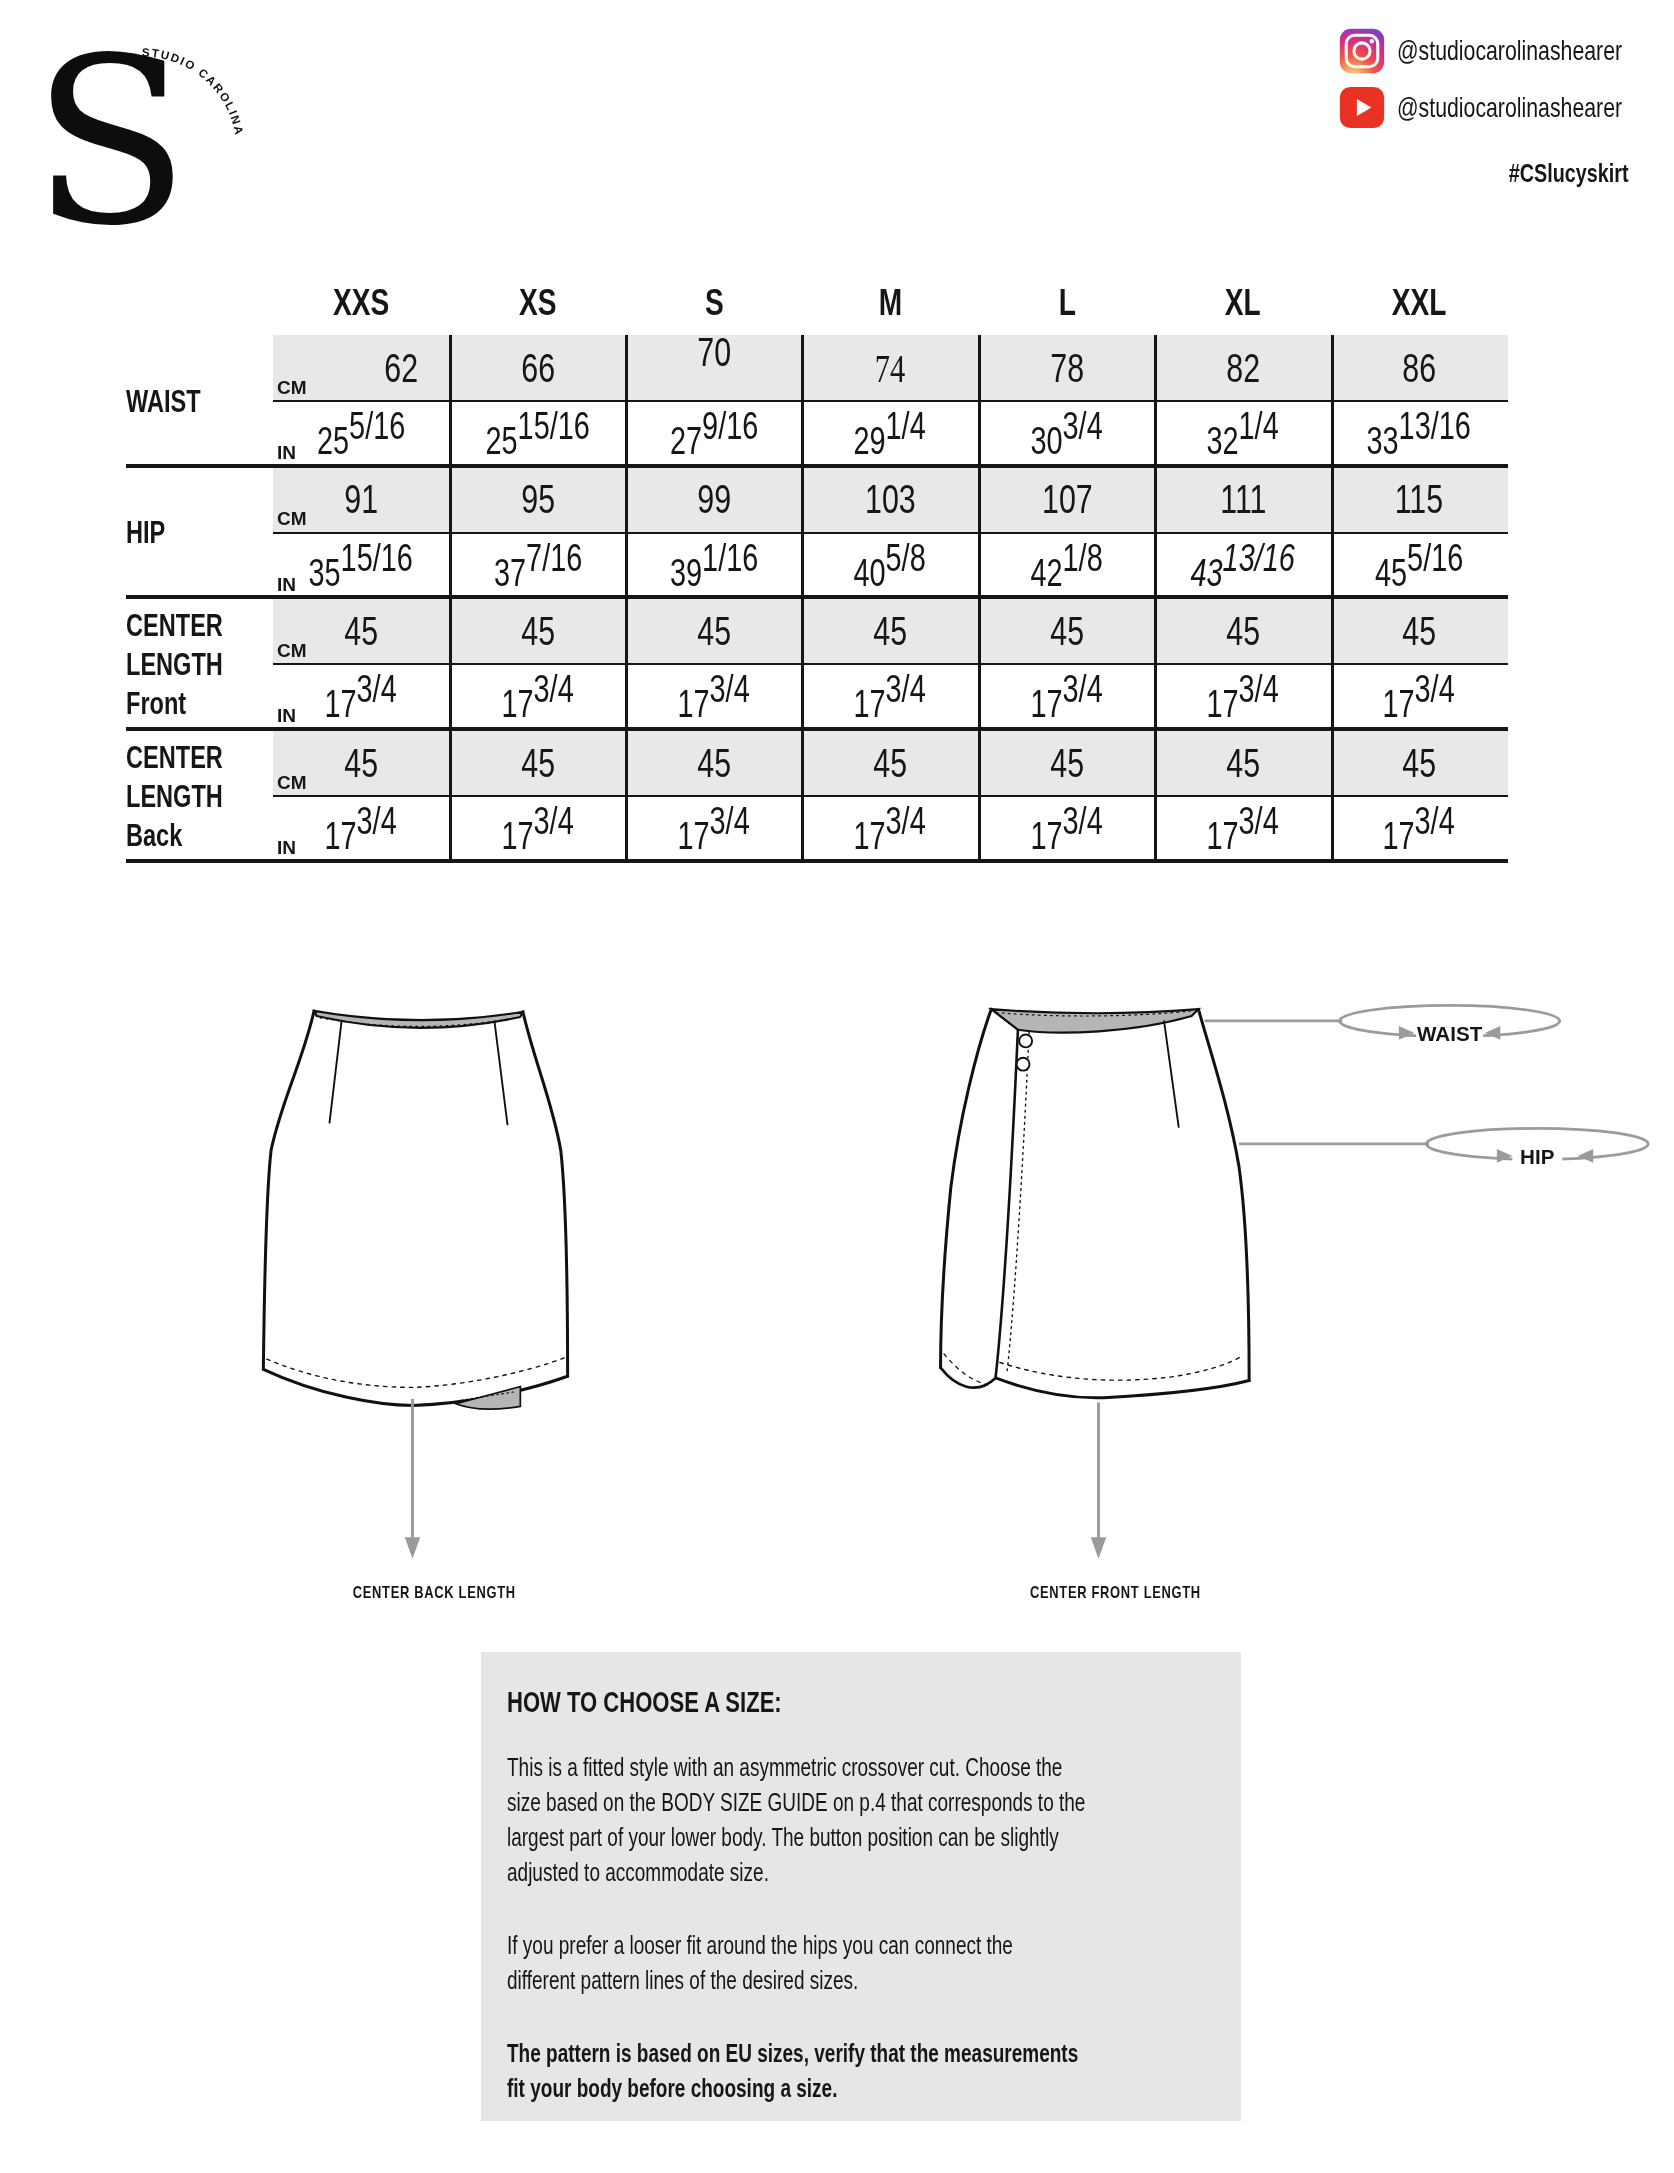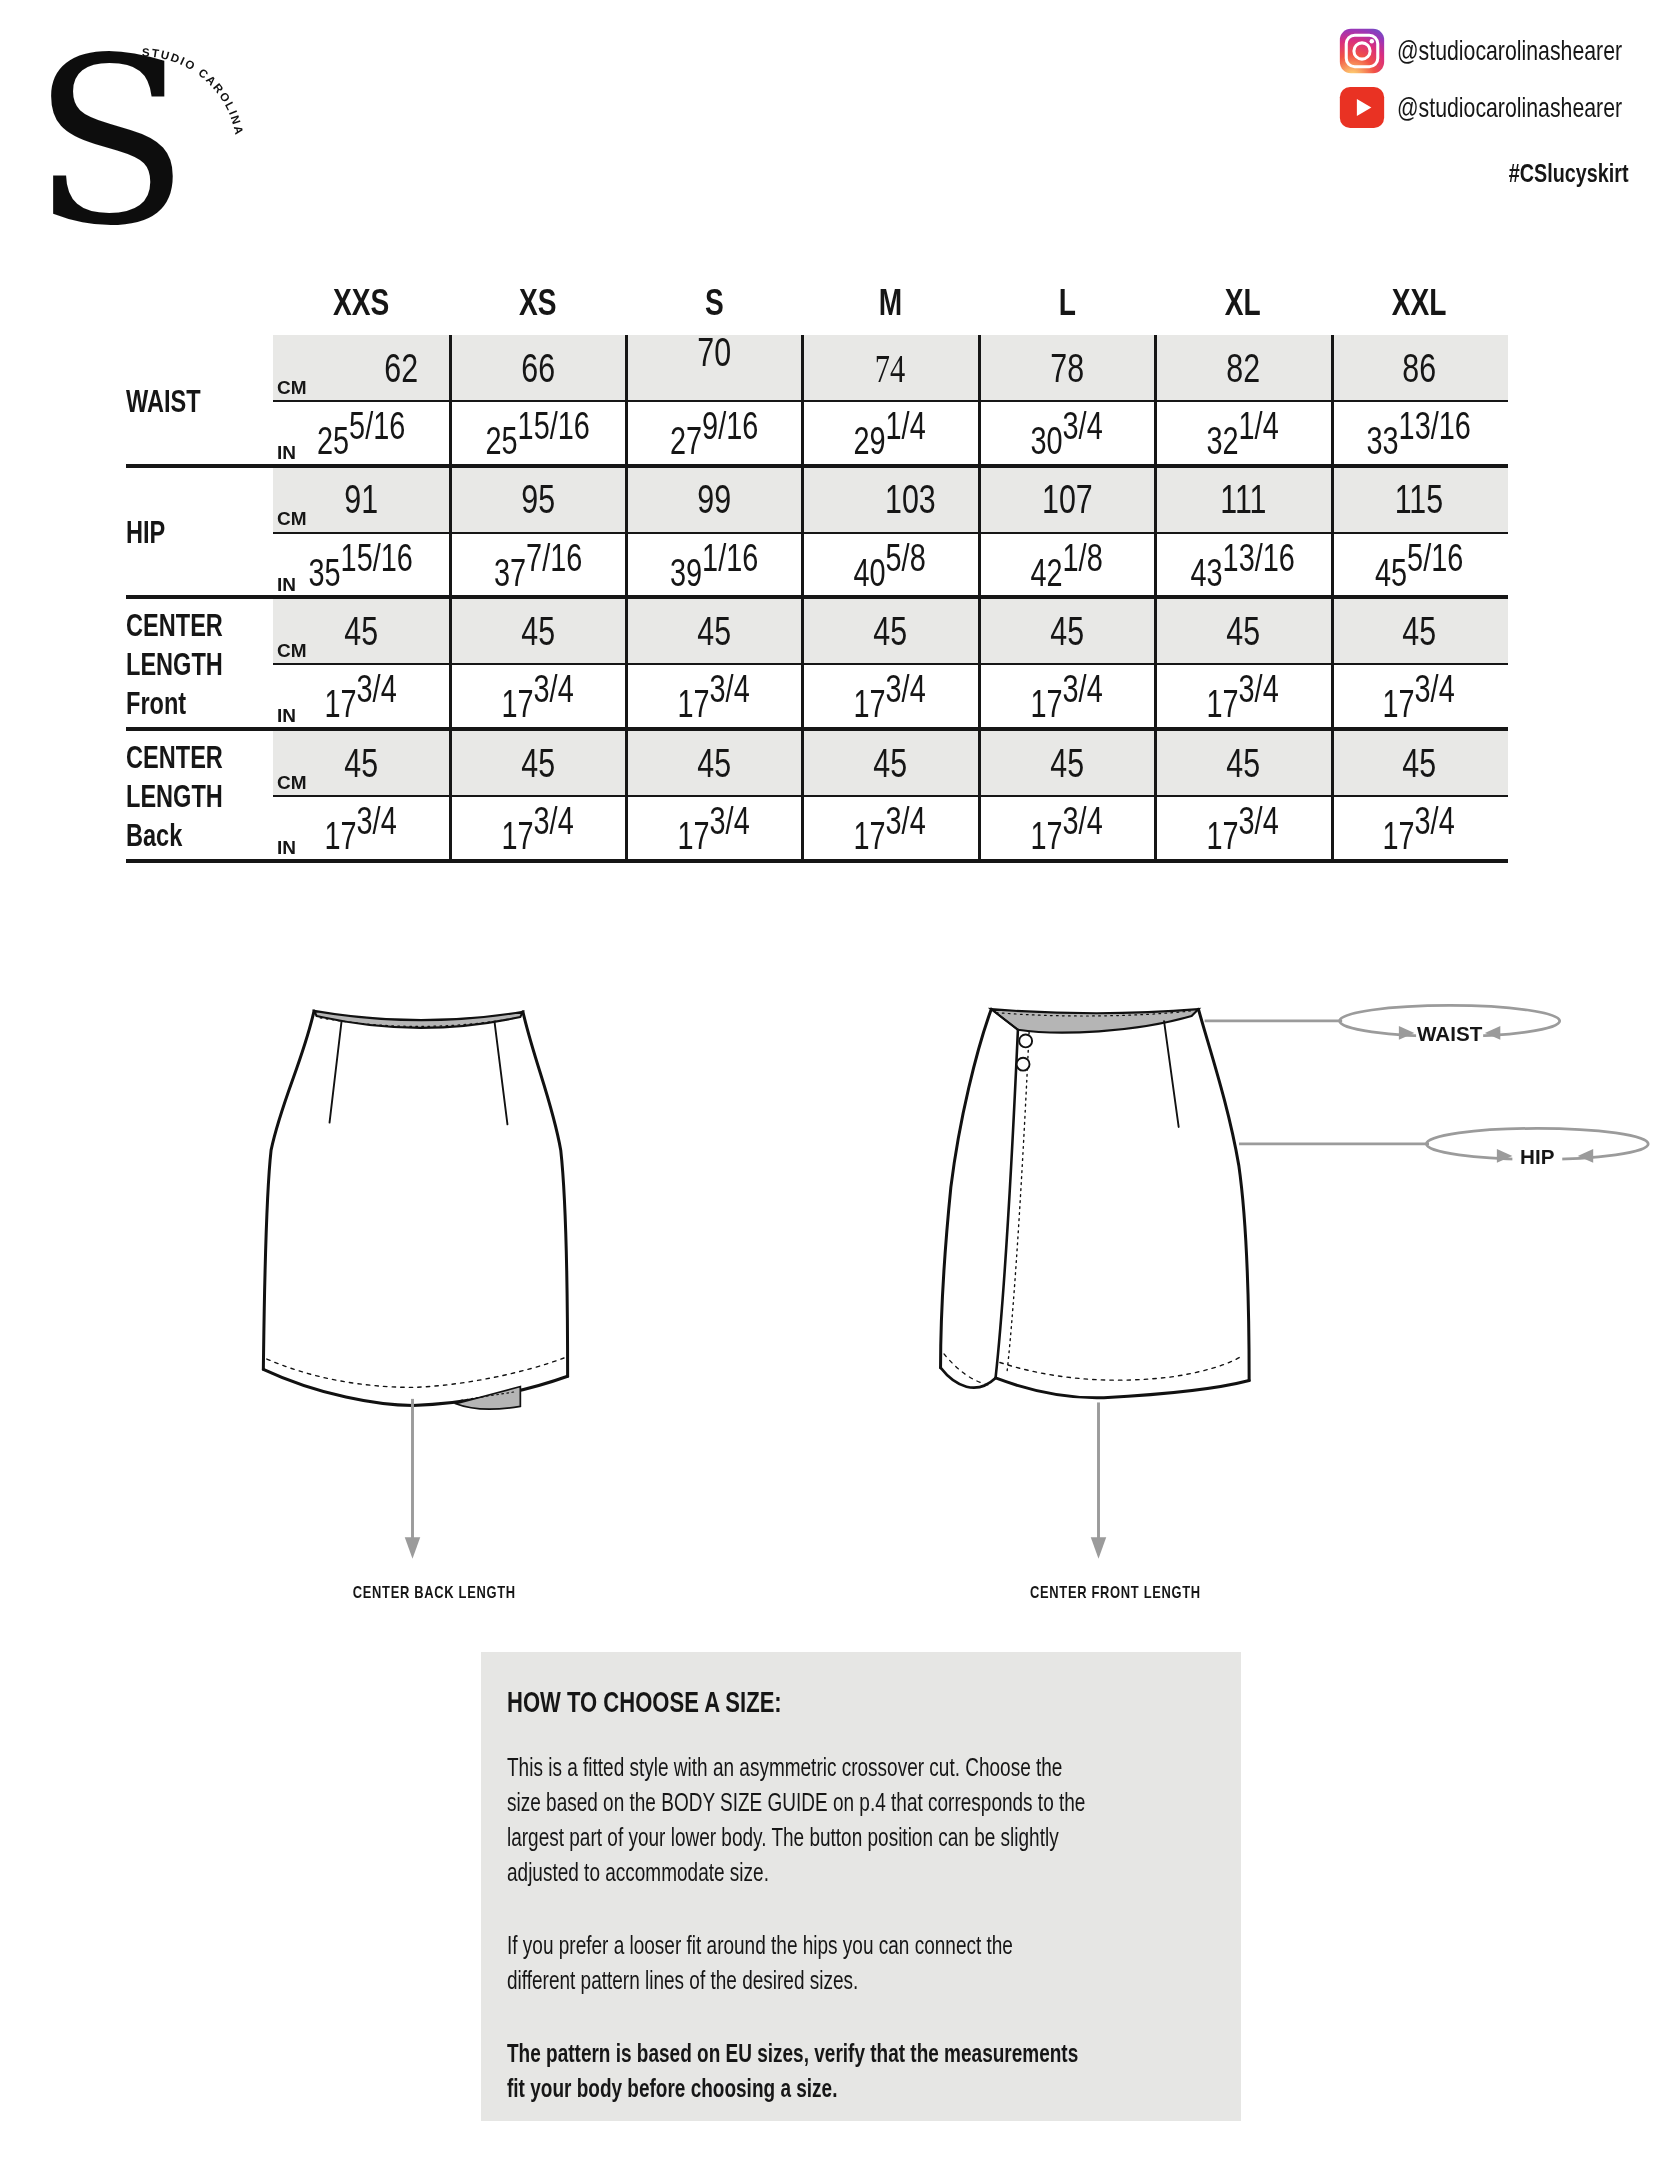--- a/index.html
+++ b/index.html
@@ -162,21 +162,21 @@
       </div>
       <div class="tcell numcm" style="left: 147px; top: 195px; width: 176px; height: 66px;">
         <span class="cx">91</span>
       </div>
       <div class="tcell numcm" style="left: 324px; top: 195px; width: 176px; height: 66px;">
         <span class="cx">95</span>
       </div>
       <div class="tcell numcm" style="left: 500px; top: 195px; width: 176px; height: 66px;">
         <span class="cx">99</span>
       </div>
-      <div class="tcell numcm" style="left: 676px; top: 195px; width: 176px; height: 66px; margin-left: 20px;">
+      <div class="tcell numcm" style="left: 676px; top: 195px; width: 176px; height: 66px;">
         <span class="cx">103</span>
       </div>
       <div class="tcell numcm" style="left: 853px; top: 195px; width: 176px; height: 66px;">
         <span class="cx">107</span>
       </div>
       <div class="tcell numcm" style="left: 1029px; top: 195px; width: 176px; height: 66px;">
         <span class="cx">111</span>
       </div>
       <div class="tcell numcm" style="left: 1205px; top: 195px; width: 176px; height: 66px;">
         <span class="cx">115</span>
@@ -189,21 +189,21 @@
       </div>
       <div class="tcell numin" style="left: 500px; top: 262px; width: 176px; height: 65px;">
         <span class="cx">39<span class="frac">1/16</span></span>
       </div>
       <div class="tcell numin" style="left: 676px; top: 262px; width: 176px; height: 65px;">
         <span class="cx">40<span class="frac">5/8</span></span>
       </div>
       <div class="tcell numin" style="left: 853px; top: 262px; width: 176px; height: 65px;">
         <span class="cx">42<span class="frac">1/8</span></span>
       </div>
-      <div class="tcell numin" style="left: 1029px; top: 262px; width: 176px; height: 65px;">
+      <div class="tcell numin" style="left: 1029px; top: 262px; width: 176px; height: 65px; font-style: italic;">
         <span class="cx">43<span class="frac">13/16</span></span>
       </div>
       <div class="tcell numin" style="left: 1205px; top: 262px; width: 176px; height: 65px;">
         <span class="cx">45<span class="frac">5/16</span></span>
       </div>
       <div class="unitlabel" style="left: 151px; top: 237px;">CM</div>
       <div class="unitlabel" style="left: 151px; top: 303px;">IN</div>
       <div class="thin" style="left: 147px; top: 261px; width: 1235px; height: 1.7px;"></div>
       <div class="thick" style="left: 0px; top: 324px; width: 1382px; height: 4.3px;"></div>
       <div class="grayrow" style="left: 147px; top: 327px; width: 1235px; height: 66px;"></div>

